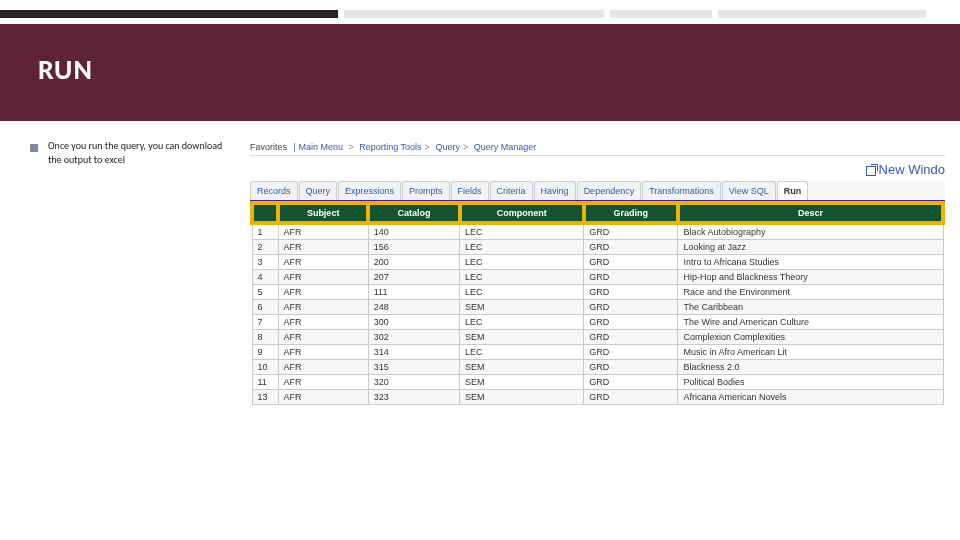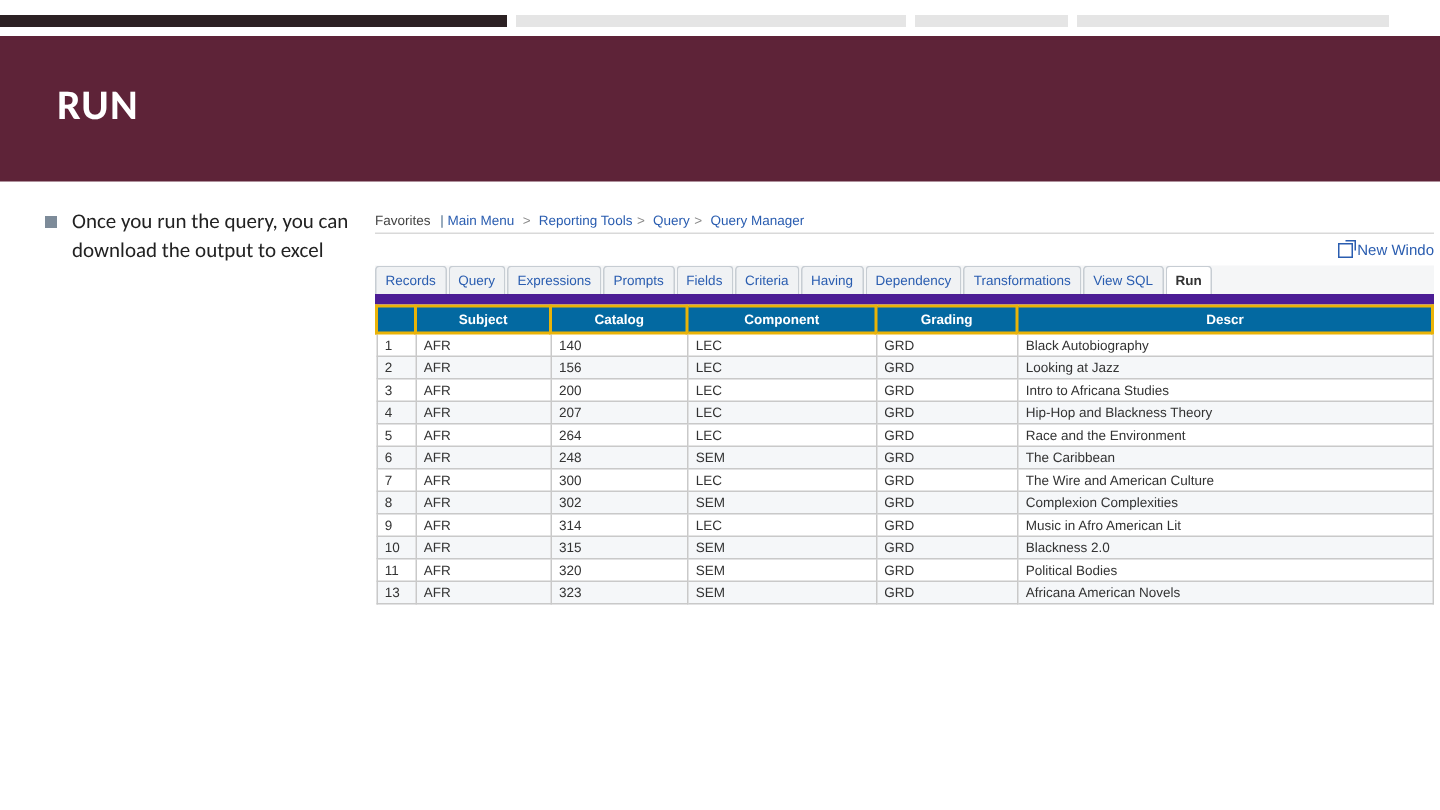--- a/index.html
+++ b/index.html
@@ -19,47 +19,47 @@
   .hero {
     background: #5e2338;
     color: #fff;
     margin-top: 6px;
     padding: 28px 38px 34px 38px;
   }
   .hero h1 { font-family: "Gill Sans", "Gill Sans MT", Calibri, sans-serif; font-weight: 600; font-size: 28px; letter-spacing: 1px; }
 
   .content { display: flex; padding: 18px 0 0 30px; }
   .left { width: 220px; padding-right: 14px; }
-  .bullet { display: flex; margin-bottom: 18px; font-family: "Gill Sans","Gill Sans MT",Calibri,sans-serif; font-size: 14px; line-height: 1.35; color: #222; }
+  .bullet { display: flex; margin-bottom: 18px; font-family: "Gill Sans","Gill Sans MT",Calibri,sans-serif; font-size: 10px; line-height: 1.35; color: #222; }
   .bullet .sq { width: 8px; height: 8px; background: #7d8b99; margin-top: 5px; margin-right: 10px; flex-shrink: 0; }
-  .right { flex: 1; padding-right: 4px; font-size: 9px; color: #333; }
+  .right { flex: 1; padding-right: 15px; font-size: 9px; color: #333; }
 
   .crumbs { color: #4a6b8a; font-size: 9px; margin-bottom: 6px; padding: 3px 0; border-bottom: 1px solid #d9d9d9;}
   .crumbs a { color: #2a5db0; text-decoration: none; }
   .crumbs .sep { color: #888; margin: 0 3px; }
   .crumbs .fav { color: #444; margin-right: 4px; }
 
-  .newwin { text-align: right; color: #2a5db0; font-size: 10px; margin-bottom: 4px; }
+  .newwin { text-align: right; color: #2a5db0; font-size: 13px; margin-bottom: 4px; }
   .newwin .ico { display:inline-block; width:10px; height:10px; border:1px solid #2a5db0; margin-right:3px; vertical-align: -2px; position:relative;}
   .newwin .ico::after{content:""; position:absolute; top:-3px; right:-3px; width:6px; height:6px; border-top:1px solid #2a5db0; border-right:1px solid #2a5db0;}
 
-  .tabs { display: flex; background: #f5f6f7; border-bottom: 7px solid #4c1d95; font-size:9px;}
+  .tabs { display: flex; background: #f5f6f7; border-bottom: 1px solid #4c1d95; font-size:9px;}
   .tab { padding: 4px 6px; color: #2a5db0; border: 1px solid #c7cdd3; border-bottom: none; background: #f0f2f4; margin-right: 1px; border-radius: 3px 3px 0 0; cursor: pointer; white-space: nowrap;}
   .tab.active { background: #fff; color: #333; font-weight: bold; }
 
   .linkbar { margin: 26px 0 4px 0; font-size: 9px; display:flex; justify-content: space-between; align-items: baseline;}
   .linkbar a { color: #2a5db0; text-decoration: underline; }
   .linkbar .bar { color: #888; margin: 0 3px; }
   .pager { color:#444; font-size:9px; }
   .pager .pgbtn { display:inline-block; width:10px; height:10px; background:#e8ecef; border:1px solid #aab3bc; color:#2a5db0; text-align:center; line-height:9px; font-size:8px; vertical-align:middle; cursor:pointer;}
   .pager .range{ color:#2a5db0; text-decoration: underline; margin:0 3px;}
   .pager .last{ color:#2a5db0; text-decoration:underline; margin-left:3px;}
 
   table.results { border-collapse: collapse; width: 100%; font-size: 9px; }
-  table.results th { background: #0369a1; color: #fff; font-weight: bold; padding: 3px 5px; text-align: center; border: 2px solid #eab308; }
+  table.results th { background: #14532d; color: #fff; font-weight: bold; padding: 3px 5px; text-align: center; border: 4px solid #eab308; }
   table.results td { border: 1px solid #c9c9c9; padding: 2px 5px; color: #333; }
   table.results tr:nth-child(even) td { background: #f5f7f9; }
   .idx { width: 26px; text-align: left; }
 </style>
 </head>
 <body>
 
 <div class="ruler" id="ruler">
     <div class="seg dark" style="width: 338px;"></div>
     <div class="seg gap" style="width: 6px;"></div>
@@ -148,21 +148,21 @@
             <td class="idx">4</td>
             <td>AFR</td>
             <td>207</td>
             <td>LEC</td>
             <td>GRD</td>
             <td>Hip-Hop and Blackness Theory</td>
           </tr>
           <tr>
             <td class="idx">5</td>
             <td>AFR</td>
-            <td>264</td>
+            <td>111</td>
             <td>LEC</td>
             <td>GRD</td>
             <td>Race and the Environment</td>
           </tr>
           <tr>
             <td class="idx">6</td>
             <td>AFR</td>
             <td>248</td>
             <td>SEM</td>
             <td>GRD</td>

